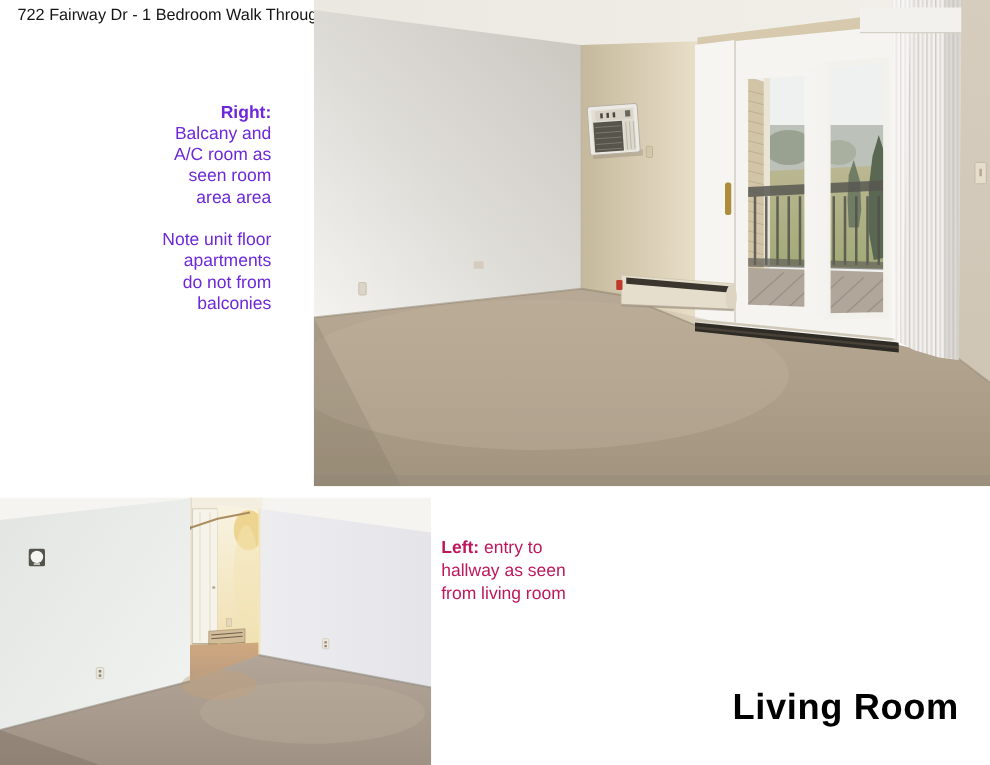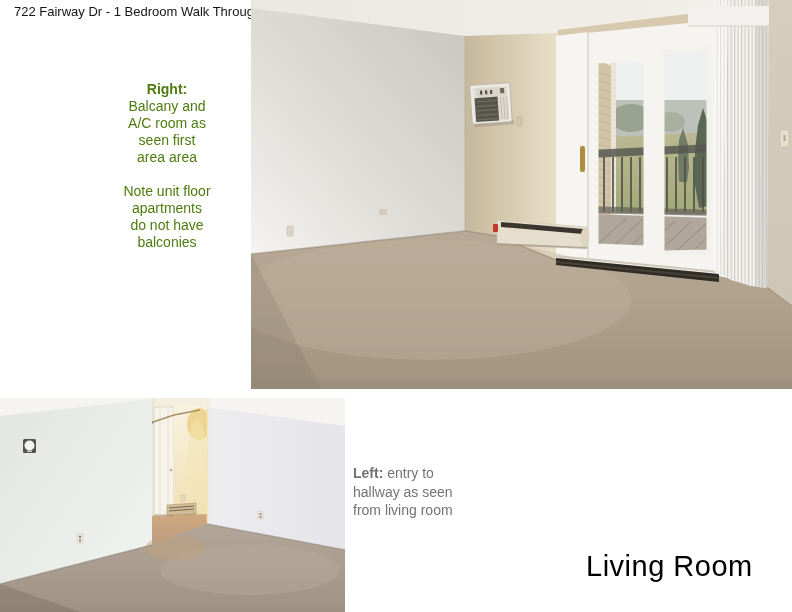--- a/index.html
+++ b/index.html
@@ -11,30 +11,30 @@
   .doc-title{
     position:absolute;left:14px;top:4px;font-size:13px;color:#141414;
     white-space:nowrap;z-index:1;
   }
   .photo{position:absolute;z-index:2;}
   .photo svg{display:block;width:100%;height:100%;}
   .photo-top{left:251px;top:0;width:541px;height:389px;}
   .photo-bottom{left:0;top:398px;width:345px;height:214px;}
   .right-note{
     position:absolute;left:117px;top:81px;width:100px;
-    text-align:center;font-size:14px;line-height:17px;color:#4d7c0f;z-index:3;
+    text-align:right;font-size:14px;line-height:17px;color:#6d28d9;z-index:3;
   }
   .right-note .note-line{min-height:17px;}
   .bold{font-weight:bold;}
   .left-note{
-    position:absolute;left:353px;top:464px;width:122px;
-    font-size:14px;line-height:18.5px;color:#737373;z-index:3;
+    position:absolute;left:353px;top:428px;width:122px;
+    font-size:14px;line-height:18.5px;color:#be185d;z-index:3;
   }
   .section-title{
-    position:absolute;left:586px;top:550px;font-size:29px;font-weight:normal;
+    position:absolute;left:586px;top:550px;font-size:29px;font-weight:bold;
     letter-spacing:0.5px;color:#000;z-index:3;white-space:nowrap;
   }
 </style>
 </head>
 <body style="background: rgb(255, 255, 255); color: rgb(0, 0, 0);">
 
 <div class="doc-title">722 Fairway Dr - 1 Bedroom Walk Through -</div>
 
 <div class="photo photo-top">
   <svg viewBox="0 0 541 389" xmlns="http://www.w3.org/2000/svg">
@@ -175,26 +175,26 @@
       <rect x="248" y="97" width="9" height="24" fill="#ddd9cd"></rect>
       <path d="M250 98 L250 120 M253 98 L253 120 M256 98 L256 120" stroke="#b9b4a6" stroke-width="0.7"></path>
     </g>
   </svg>
 </div>
 
 <div class="right-note">
   <div class="note-line bold">Right:</div>
   <div class="note-line">Balcany and</div>
   <div class="note-line">A/C room as</div>
-  <div class="note-line">seen first</div>
+  <div class="note-line">seen room</div>
   <div class="note-line">area area</div>
   <div class="note-line"></div>
   <div class="note-line">Note unit floor</div>
   <div class="note-line">apartments</div>
-  <div class="note-line">do not have</div>
+  <div class="note-line">do not from</div>
   <div class="note-line">balconies</div>
 </div>
 
 <div class="photo photo-bottom">
   <svg viewBox="0 0 345 214" xmlns="http://www.w3.org/2000/svg">
     <defs>
       <linearGradient id="gLWallB" x1="1" y1="0.8" x2="0" y2="0">
         <stop offset="0" stop-color="#f0f2ef"></stop>
           <stop offset="1" stop-color="#e2e5e2"></stop>
       </linearGradient>

